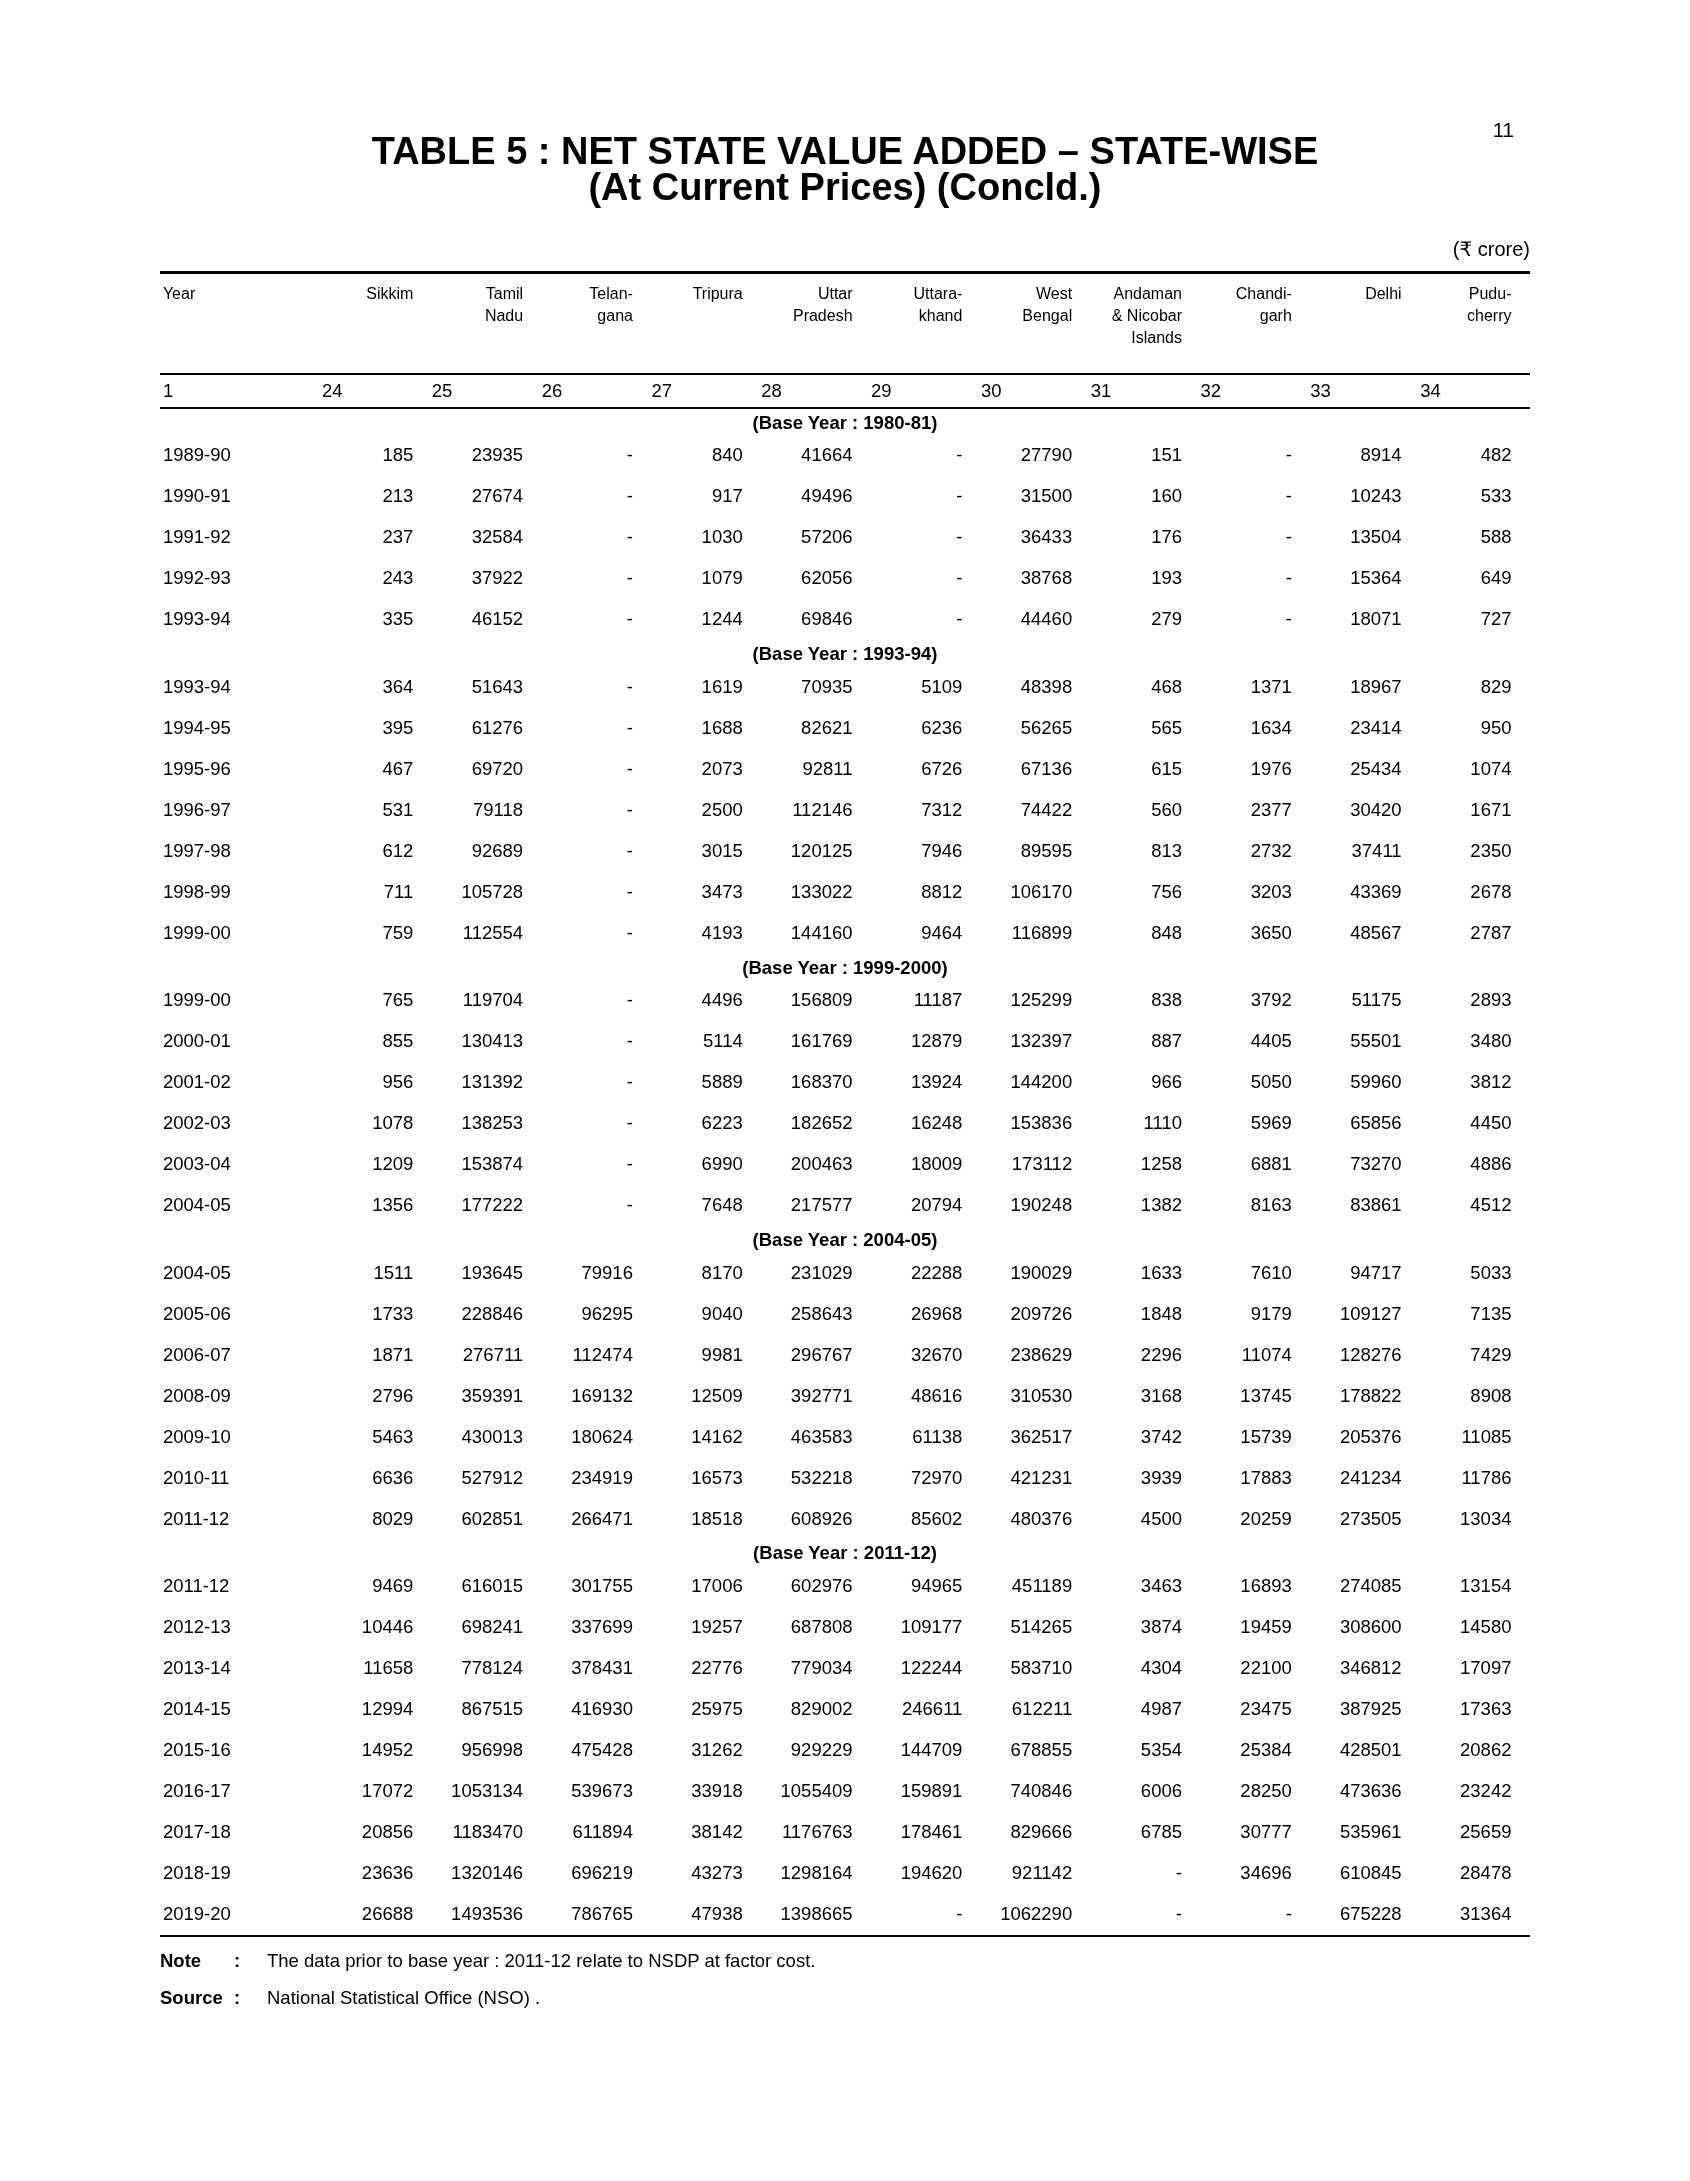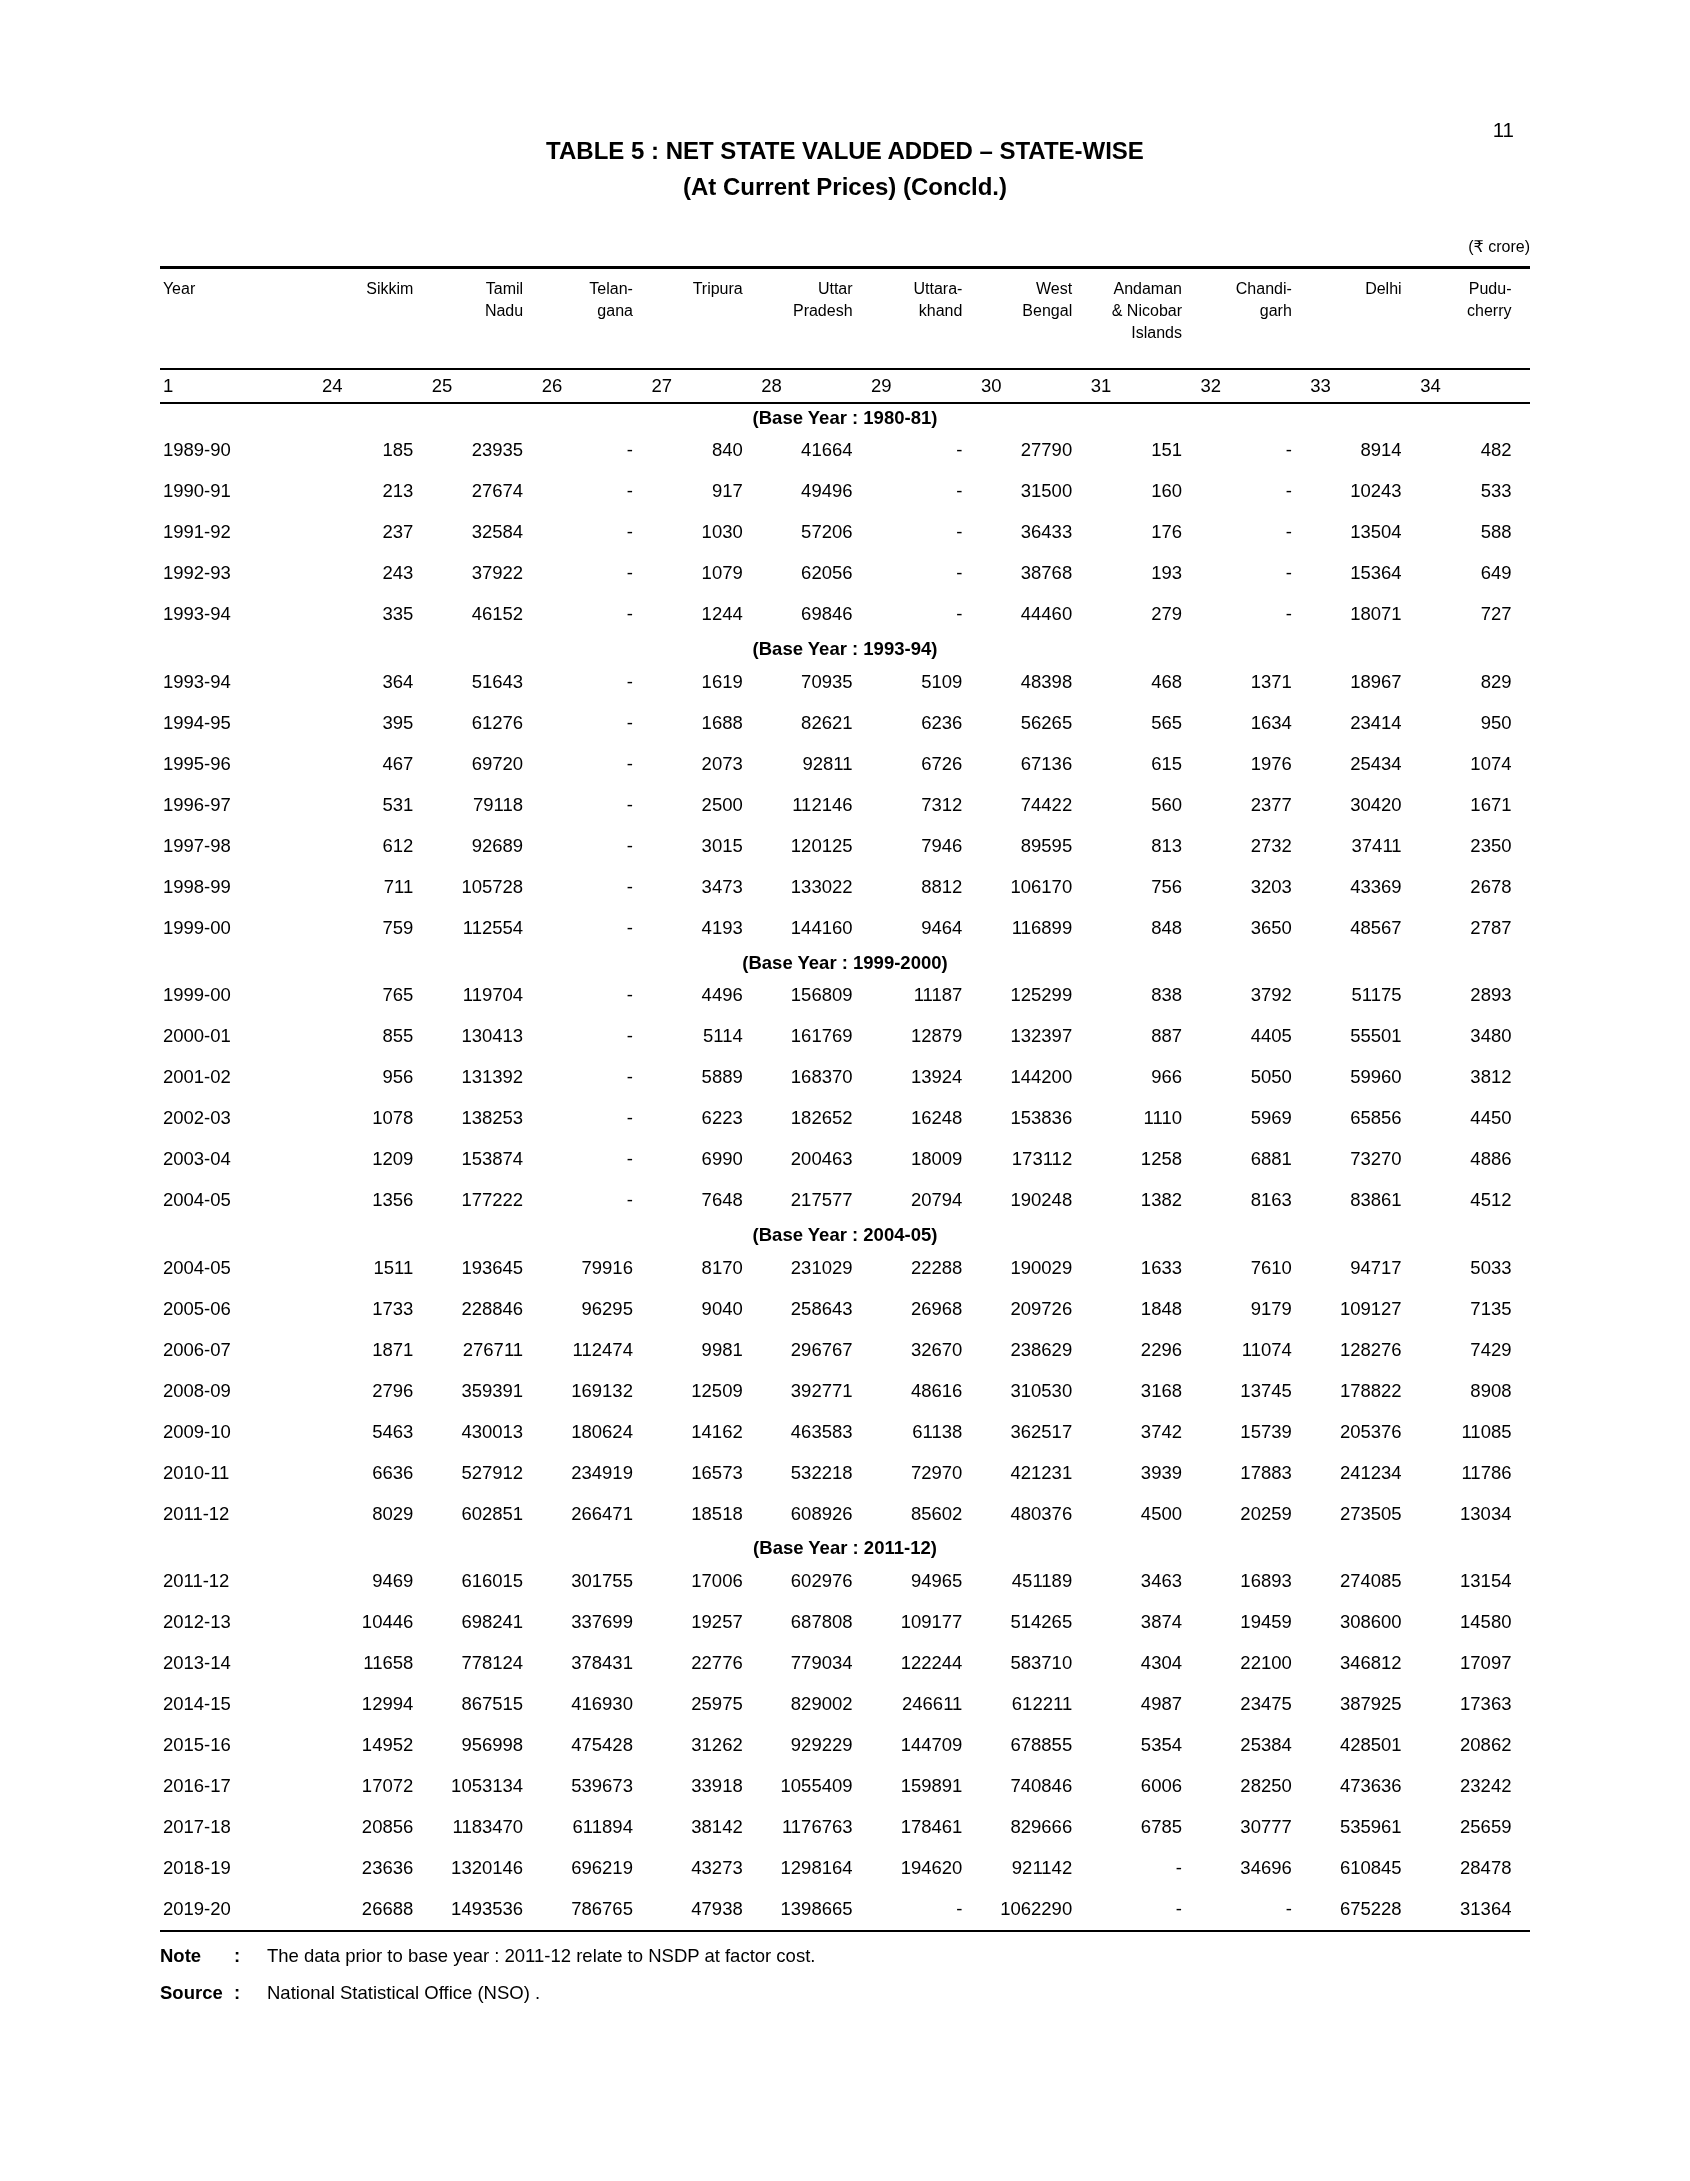--- a/index.html
+++ b/index.html
@@ -2,22 +2,22 @@
 <html><head>
 <meta charset="utf-8">
 <style>
   html, body { margin:0; padding:0; background:#ffffff; }
   body {
     width:1690px; height:2182px; position:relative; overflow:hidden;
     color:#000; font-family:"Liberation Sans","DejaVu Sans",sans-serif;
     -webkit-font-smoothing:antialiased;
   }
   .page-number { position:absolute; top:94px; right:176px; font-size:20.5px;margin-top:24px; }
-  .title-block { padding-top:133px; text-align:center; font-weight:bold; font-size:24px; line-height:36px; }
-  .unit-label { width:1370px; margin:32px auto 0; text-align:right; font-size:16px; }
+  .title-block { padding-top:133px; text-align:center; font-weight:bold; font-size:38px; line-height:36px; }
+  .unit-label { width:1370px; margin:32px auto 0; text-align:right; font-size:20px; }
   table.nsva {
     width:1370px; margin:9.8px auto 0; border-collapse:collapse; table-layout:fixed;
     border-top:3.9px solid #000; border-bottom:2px solid #000;
   }
   col.year-width { width:162px; }
   tr.col-names th {
     height:90px; vertical-align:top; font-weight:normal; font-size:16px; line-height:22.4px;
     text-align:right; white-space:pre-line; padding:8.8px 18.5px 0 0; border-bottom:2px solid #000;margin-left:20px;
   }
   tr.col-names th.year-col { text-align:left; padding:8.8px 0 0 2.9px; }

